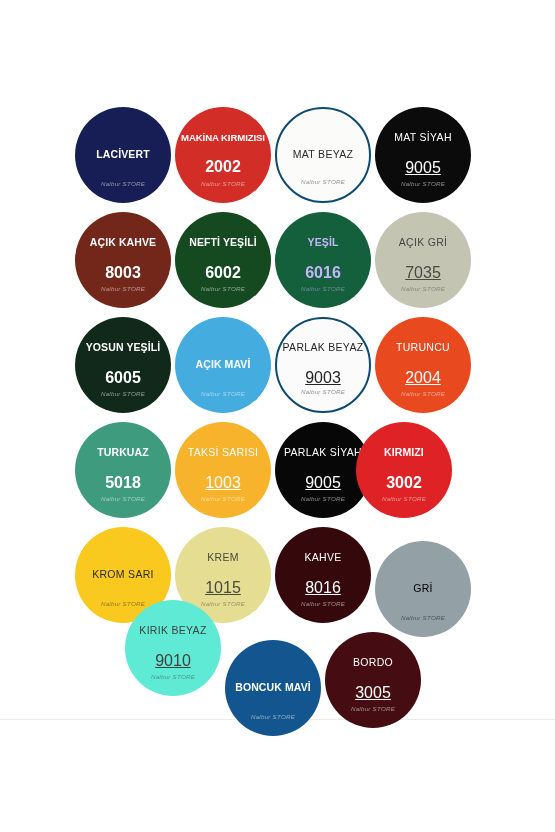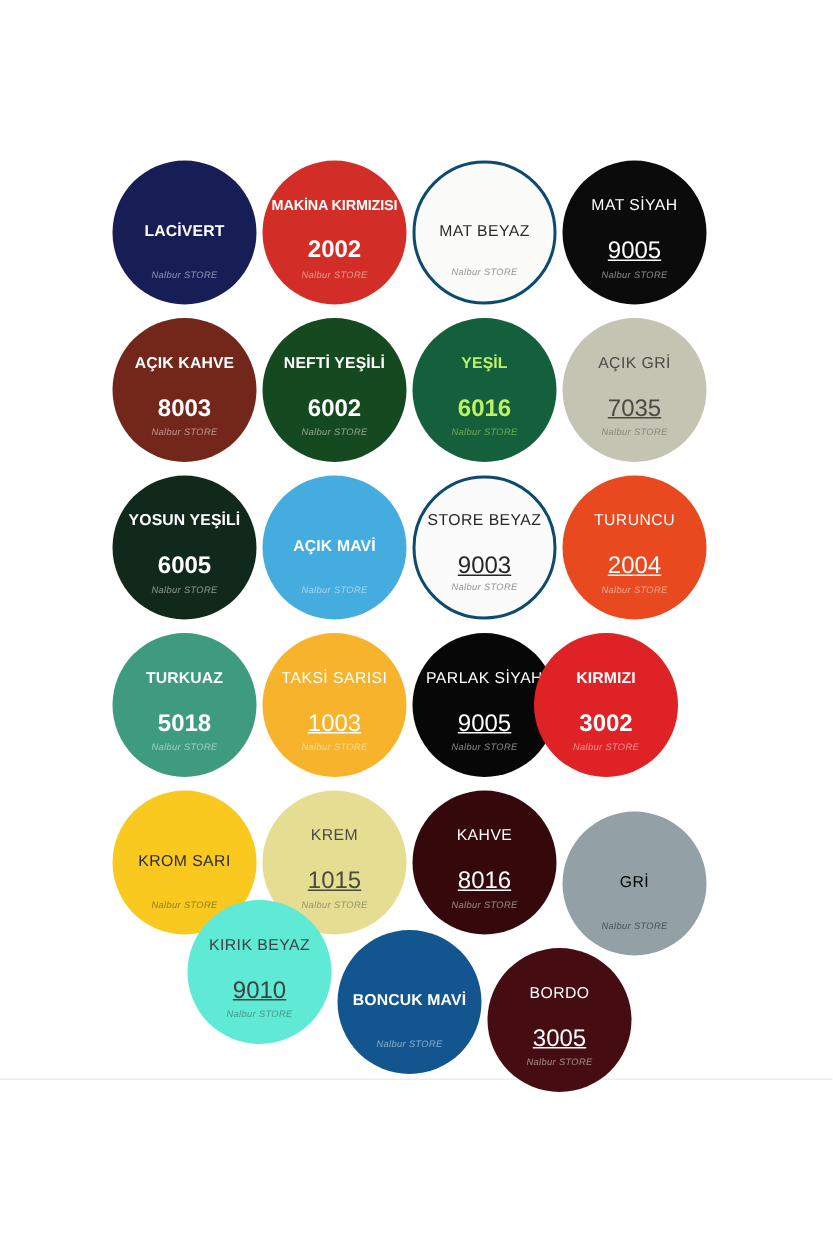--- a/index.html
+++ b/index.html
@@ -118,41 +118,41 @@
         <div class="swatch" style="background: rgb(115, 38, 26); color: rgb(255, 255, 255); left: 75px; top: 212px; width: 96px; height: 96px;">
           <div class="swatch-name">AÇIK KAHVE</div>
           <div class="swatch-code">8003</div>
           <div class="watermark">Nalbur STORE</div>
         </div>
         <div class="swatch" style="background: rgb(21, 73, 31); color: rgb(255, 255, 255); left: 175px; top: 212px; width: 96px; height: 96px;">
           <div class="swatch-name">NEFTİ YEŞİLİ</div>
           <div class="swatch-code">6002</div>
           <div class="watermark">Nalbur STORE</div>
         </div>
-        <div class="swatch" style="background: rgb(20, 96, 60); color: #bef264; left: 275px; top: 212px; width: 96px; height: 96px;">
+        <div class="swatch" style="background: rgb(20, 96, 60); color: #c4b5fd; left: 275px; top: 212px; width: 96px; height: 96px;">
           <div class="swatch-name">YEŞİL</div>
           <div class="swatch-code">6016</div>
           <div class="watermark">Nalbur STORE</div>
         </div>
         <div class="swatch" style="background: rgb(195, 196, 178); color: rgb(74, 74, 69); left: 375px; top: 212px; width: 96px; height: 96px;">
           <div class="swatch-name thin">AÇIK GRİ</div>
           <div class="swatch-code thin">7035</div>
           <div class="watermark">Nalbur STORE</div>
         </div>
         <div class="swatch" style="background: rgb(17, 41, 26); color: rgb(255, 255, 255); left: 75px; top: 317px; width: 96px; height: 96px;">
           <div class="swatch-name">YOSUN YEŞİLİ</div>
           <div class="swatch-code">6005</div>
           <div class="watermark">Nalbur STORE</div>
         </div>
         <div class="swatch" style="background: rgb(69, 172, 224); color: rgb(255, 255, 255); left: 175px; top: 317px; width: 96px; height: 96px;">
           <div class="swatch-name">AÇIK MAVİ</div>
           <div class="watermark">Nalbur STORE</div>
         </div>
         <div class="swatch outlined" style="background: rgb(251, 251, 251); color: rgb(37, 37, 37); left: 275px; top: 317px; width: 96px; height: 96px;">
-          <div class="swatch-name thin">STORE BEYAZ</div>
+          <div class="swatch-name thin">PARLAK BEYAZ</div>
           <div class="swatch-code thin">9003</div>
           <div class="watermark">Nalbur STORE</div>
         </div>
         <div class="swatch" style="background: rgb(232, 73, 31); color: rgb(255, 255, 255); left: 375px; top: 317px; width: 96px; height: 96px;">
           <div class="swatch-name thin">TURUNCU</div>
           <div class="swatch-code thin">2004</div>
           <div class="watermark">Nalbur STORE</div>
         </div>
         <div class="swatch" style="background: rgb(62, 155, 126); color: rgb(255, 255, 255); left: 75px; top: 422px; width: 96px; height: 96px;">
           <div class="swatch-name">TURKUAZ</div>
@@ -190,21 +190,21 @@
         </div>
         <div class="swatch" style="background: rgb(147, 160, 166); color: #000000; left: 375px; top: 541px; width: 96px; height: 96px;">
           <div class="swatch-name thin">GRİ</div>
           <div class="watermark">Nalbur STORE</div>
         </div>
         <div class="swatch" style="background: #5eead4; color: rgb(65, 65, 65); left: 125px; top: 600px; width: 96px; height: 96px;">
           <div class="swatch-name thin">KIRIK BEYAZ</div>
           <div class="swatch-code thin">9010</div>
           <div class="watermark">Nalbur STORE</div>
         </div>
-        <div class="swatch" style="background: rgb(18, 85, 143); color: rgb(255, 255, 255); left: 225px; top: 620px; width: 96px; height: 96px; justify-content: center;">
+        <div class="swatch" style="background: rgb(18, 85, 143); color: rgb(255, 255, 255); left: 225px; top: 640px; width: 96px; height: 96px; justify-content: center;">
           <div class="swatch-name">BONCUK MAVİ</div>
           <div class="watermark">Nalbur STORE</div>
         </div>
         <div class="swatch" style="background: rgb(69, 13, 18); color: rgb(255, 255, 255); left: 325px; top: 632px; width: 96px; height: 96px;">
           <div class="swatch-name thin">BORDO</div>
           <div class="swatch-code thin">3005</div>
           <div class="watermark">Nalbur STORE</div>
         </div>
       </div>
   </div>

